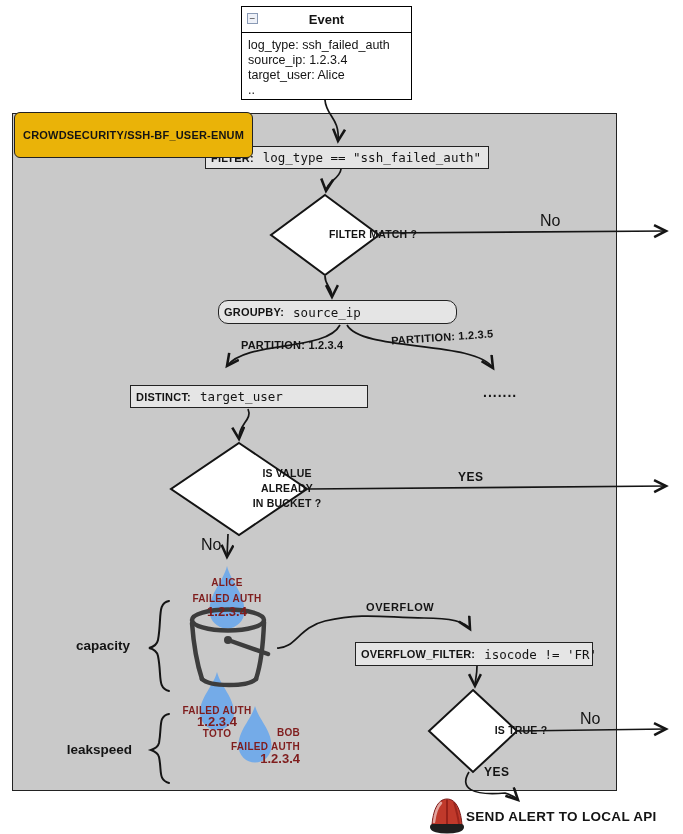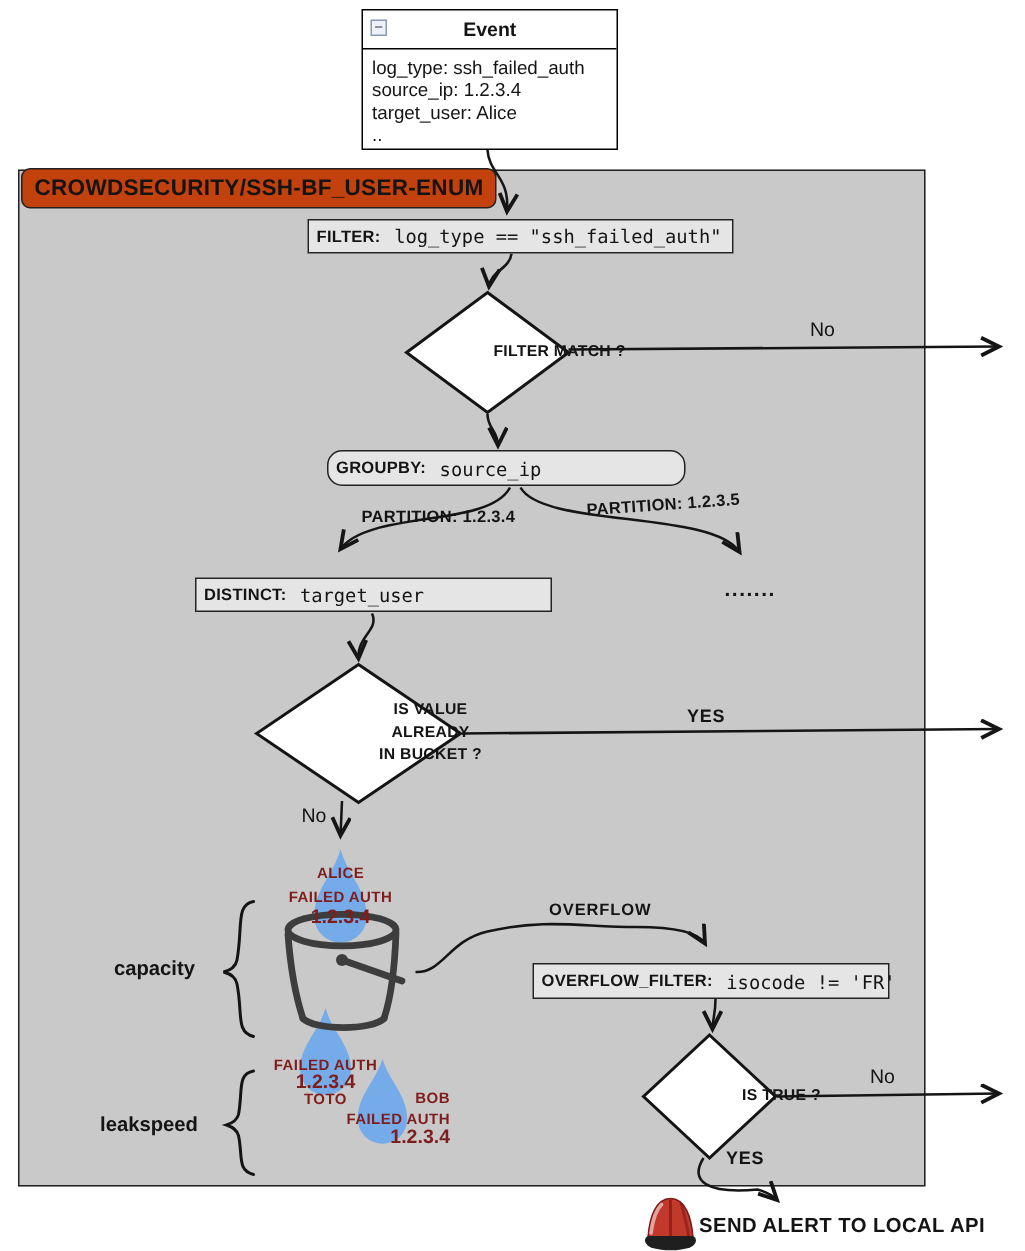--- a/index.html
+++ b/index.html
@@ -15,22 +15,22 @@
                 display:flex;align-items:center;justify-content:center;}
   .collapse-btn{position:absolute;left:5px;top:6px;width:11px;height:11px;
                 border:1px solid #8a9ab5;background:#eef1f8;font-size:10px;
                 line-height:9px;text-align:center;color:#444;box-sizing:border-box;}
   .event-title{font-weight:bold;font-size:13px;}
   .event-body{padding:5px 6px;font-size:12.5px;line-height:15px;font-weight:500;}
 
   
   .scenario-container{left:12px;top:113px;width:605px;height:678px;
                       background:#c9c9c9;border:1.5px solid #222;box-sizing:border-box;z-index:0;}
-  .scenario-label{left:14px;top:112px;padding:4px 8px;border:1.5px solid #222;
-                  border-radius:6px;background:#c2410c;font-size:15px;font-weight:bold;
+  .scenario-label{left:14px;top:112px;padding:16px 8px;border:1.5px solid #222;
+                  border-radius:6px;background:#eab308;font-size:11px;font-weight:bold;
                   letter-spacing:.2px;z-index:3;white-space:nowrap;}
 
   svg.layer{position:absolute;left:0;top:0;z-index:1;}
 
   
   .op-box{background:#e5e5e5;border:1.5px solid #222;box-sizing:border-box;
           display:flex;align-items:center;padding-left:5px;white-space:nowrap;z-index:2;}
   .op-label{font-size:11px;font-weight:800;letter-spacing:.2px;}
   .op-code{font-family:"DejaVu Sans Mono",monospace;font-size:12.5px;margin-left:9px;}
 
@@ -39,21 +39,21 @@
   .node-distinct{left:130px;top:385px;width:238px;height:23px;}
   .node-overflow-filter{left:355px;top:642px;width:238px;height:24px;}
 
   
   .diamond-text{z-index:2;text-align:center;font-size:10.5px;font-weight:800;letter-spacing:.2px;padding-left:48px;}
   .t-filter-match{left:272px;top:228px;width:106px;}
   .t-in-bucket{left:171px;top:466px;width:136px;line-height:15px;}
   .t-is-true{left:429px;top:724px;width:88px;}
 
   
-  .edge-label{z-index:2;font-size:13px;white-space:nowrap;}
+  .edge-label{z-index:2;font-size:16px;white-space:nowrap;}
   .lbl-no1{left:540px;top:212px;}
   .lbl-yes1{left:458px;top:470px;font-size:12px;font-weight:600;letter-spacing:.5px;}
   .lbl-no2{left:201px;top:536px;}
   .lbl-overflow{left:366px;top:601px;font-size:11px;font-weight:600;letter-spacing:.6px;}
   .lbl-no3{left:580px;top:710px;}
   .lbl-yes2{left:484px;top:765px;font-size:12px;font-weight:600;letter-spacing:.5px;}
 
   .partition-label{z-index:2;font-size:11px;font-weight:800;white-space:nowrap;letter-spacing:.2px;}
   .p-left{left:209px;top:339px;margin-left:32px;}
   .p-right{left:391px;top:331px;transform:rotate(-4deg);}

